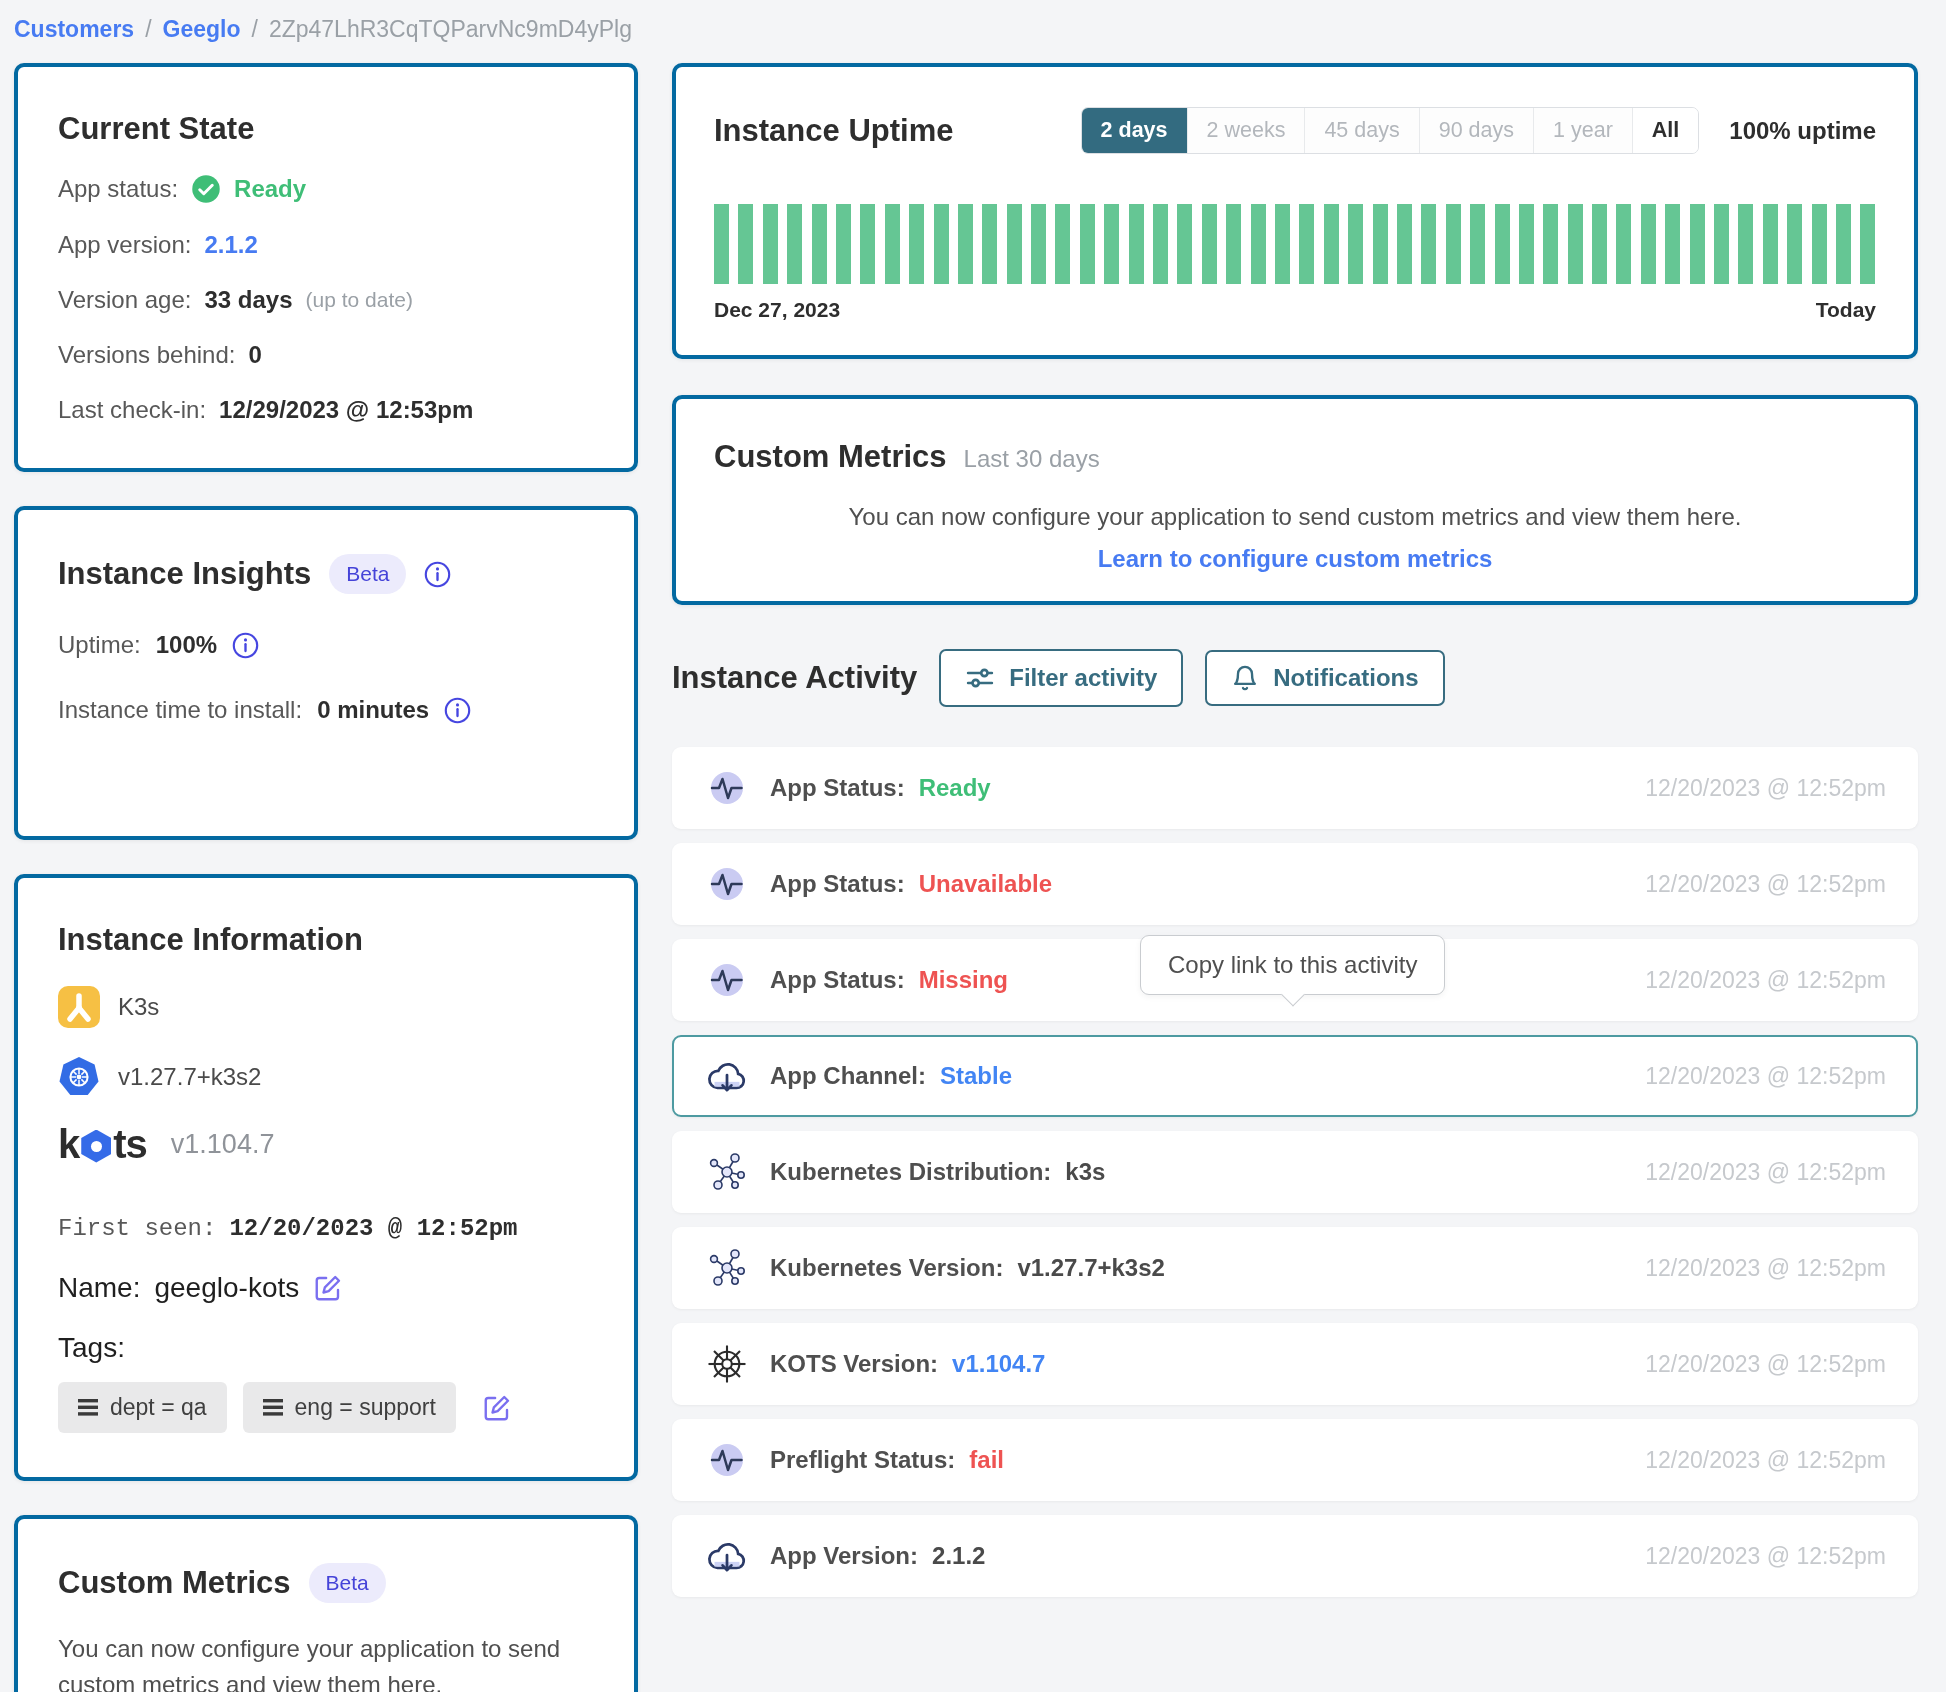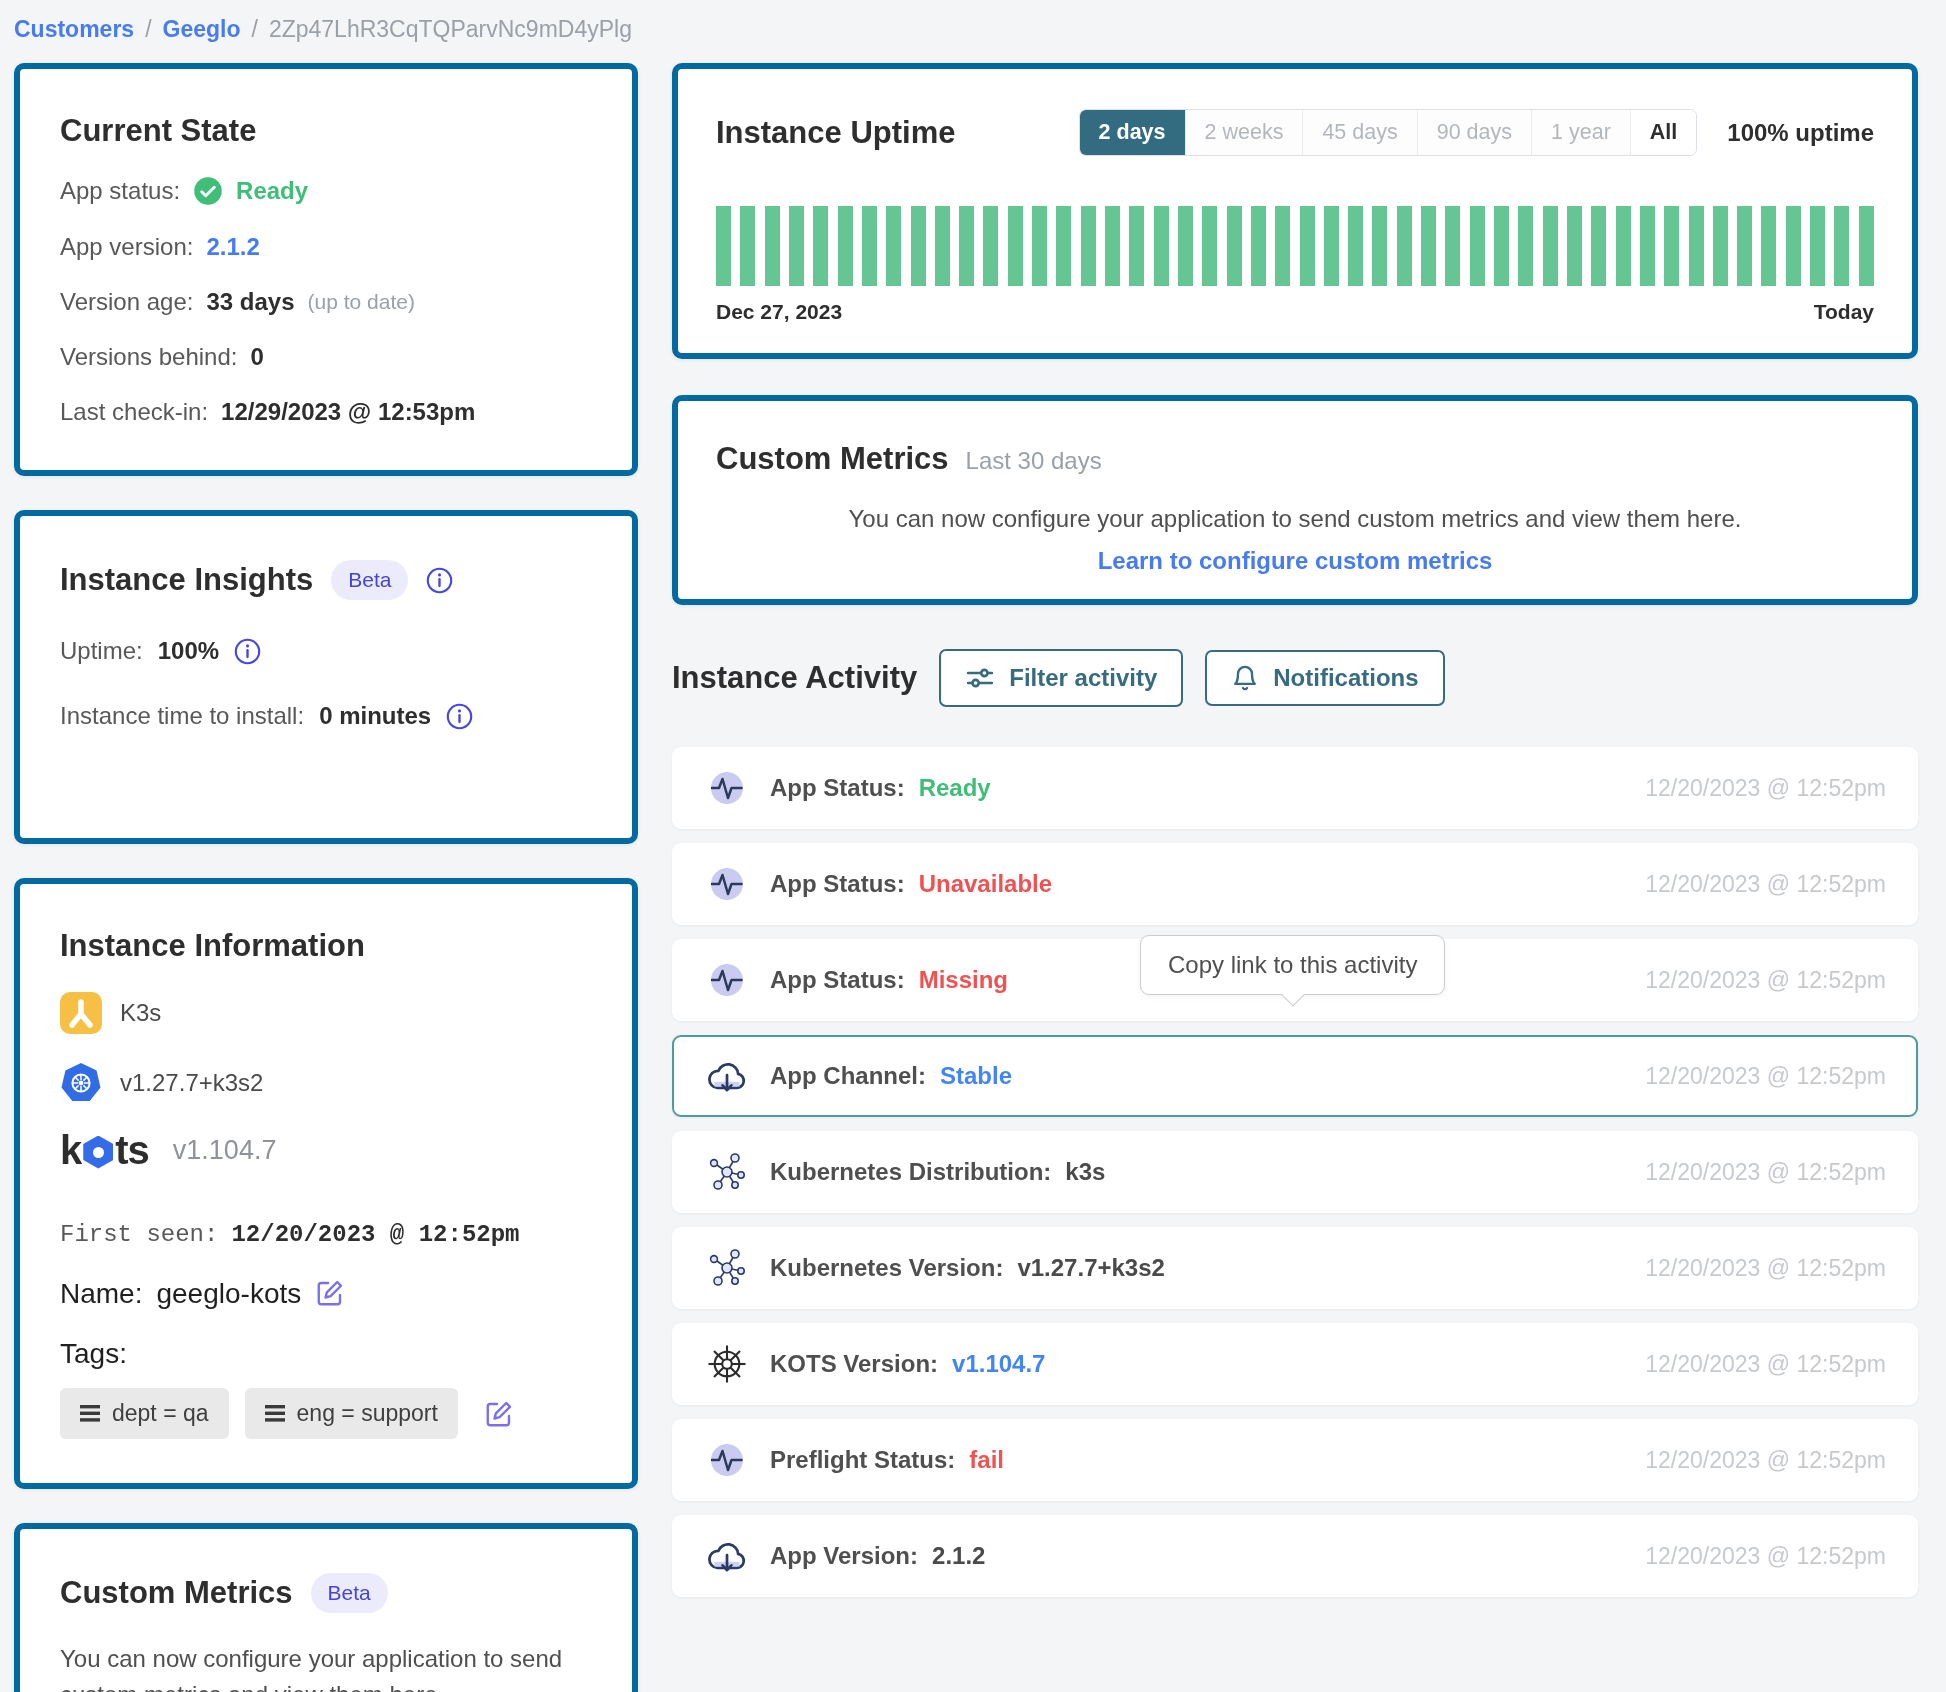--- a/index.html
+++ b/index.html
@@ -13,21 +13,21 @@
   .breadcrumb { padding: 16px 0 0 14px; font-size: 23px; }
   .bc-link { color: #477bf2; font-weight: 700; cursor: pointer; }
   .bc-sep { color: #9aa0a6; margin: 0 11px; }
   .bc-current { color: #9aa0a6; }
 
   
   .columns { display: flex; align-items: flex-start; gap: 34px; padding: 0 28px 0 14px; margin-top: 20px; }
   .left-col { width: 624px; flex: none; display: flex; flex-direction: column; gap: 34px; }
   .right-col { flex: 1; position: relative; }
 
-  .card { background: #fff; border: 6px solid #0369a1; border-radius: 10px;
+  .card { background: #fff; border: 4px solid #0369a1; border-radius: 10px;
           box-shadow: 0 1px 4px rgba(0,0,0,.07); }
   .lcard { padding: 44px 40px; }
   h2.card-title { margin: 0; font-size: 31px; font-weight: 700; color: #2e2e2e; }
 
   
   .cs-card { min-height: 396px; }
   .kv-row { display: flex; align-items: center; gap: 13px; margin-top: 27px; font-size: 24px; color: #585858; }
   .kv-value { font-weight: 700; color: #2e2e2e; }
   .kv-note { color: #9aa0a6; font-size: 21px; }
   .green-text { color: #3fbe77; font-weight: 700; }
@@ -46,21 +46,21 @@
   .info-row { display: flex; align-items: center; gap: 18px; margin-top: 28px; font-size: 24px; color: #4a4a4a; }
   .kots-row { margin-top: 24px; }
   .kots-logo { display: inline-flex; align-items: center; font-weight: 700; font-size: 40px; color: #2d2d2d; letter-spacing: -1px; }
   .kots-o { width: 30px; height: 33px; background: #356be8; margin: 3px 2px 0;
             clip-path: polygon(50% 0,100% 26%,100% 74%,50% 100%,0 74%,0 26%);
             display: flex; align-items: center; justify-content: center; }
   .kots-o-hole { width: 11px; height: 11px; border-radius: 50%; background: #fff; }
   .kots-version { color: #8f9399; font-size: 27px; margin-left: 6px; }
   .fs-row { margin-top: 48px; font-size: 24px; color: #585858; display: flex; gap: 13px; font-family: Liberation Mono, monospace; }
   .fs-value { font-weight: 700; color: #2e2e2e; }
-  .name-row { margin-top: 30px; font-size: 28px; color: #1f1f1f; display: flex; gap: 14px; }
+  .name-row { margin-top: 30px; font-size: 28px; color: #1f1f1f; display: flex; align-items: center; gap: 14px; }
   .tags-label { margin-top: 28px; font-size: 28px; color: #1f1f1f; }
   .chips-row { margin-top: 18px; display: flex; align-items: center; gap: 16px; }
   .chip { background: #e9e9ea; border-radius: 6px; padding: 12px 20px; font-size: 23px; color: #3f3f3f;
           display: inline-flex; align-items: center; gap: 12px; }
 
   
   .cm-card { min-height: 256px; }
   .cm-body { margin-top: 28px; font-size: 24px; color: #4f4f4f; line-height: 1.48; }
   .cm-link { font-size: 24px; color: #477bf2; font-weight: 700; margin-top: 4px; cursor: pointer; }
 

